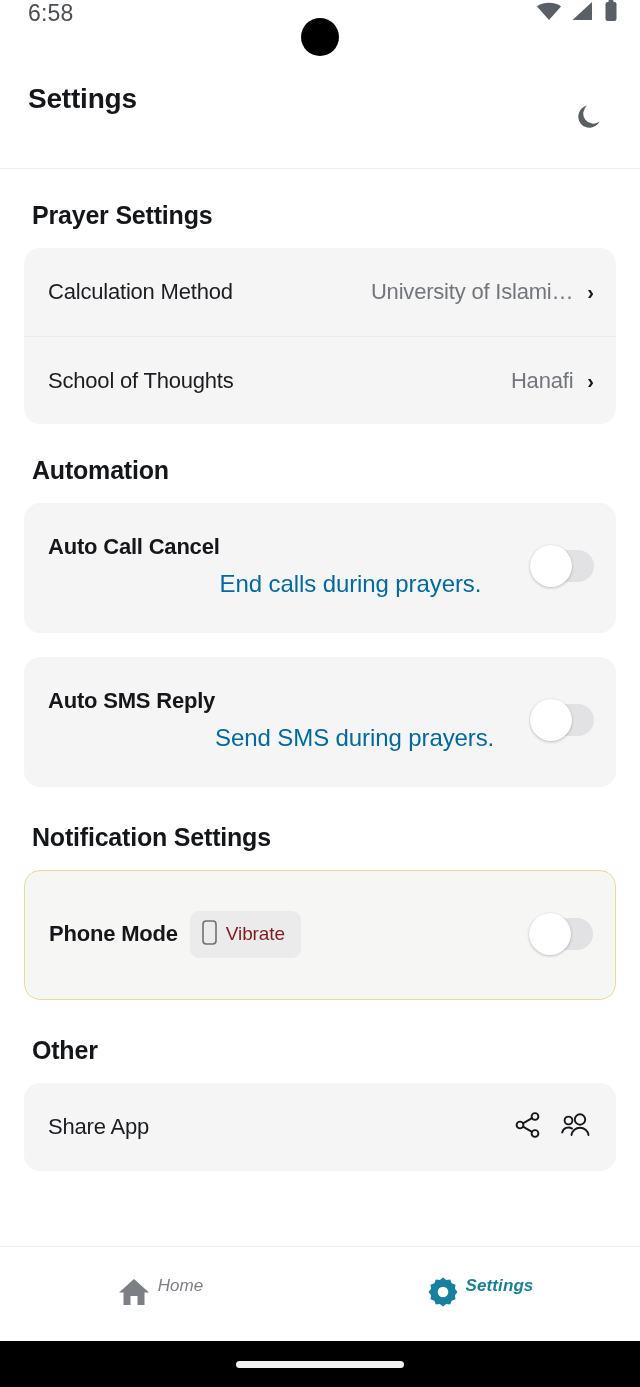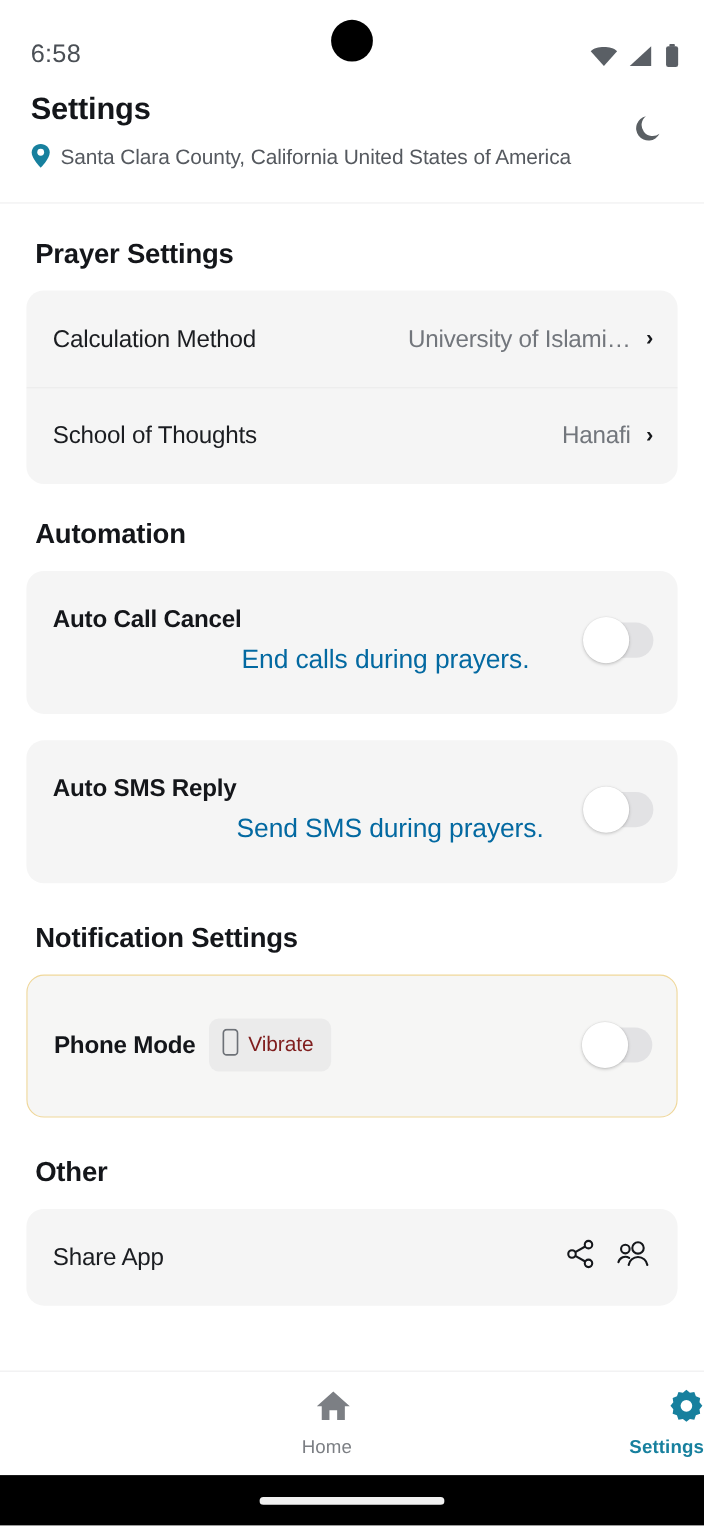--- a/index.html
+++ b/index.html
@@ -21,21 +21,21 @@
     flex-direction: column;
     overflow: hidden;
   }
 
   
   .status-bar {
     position: relative;
     height: 62px;
     flex: 0 0 62px;
     display: flex;
-    align-items: flex-end;
+    align-items: flex-start;
     padding: 0 22px 0 28px;
     background: #ffffff;
   }
   .status-time {
     font-size: 23px;
     color: #4a4f55;
     letter-spacing: 0.2px;
   }
   .status-spacer { flex: 1 1 auto; }
   .camera-cutout {
@@ -264,25 +264,25 @@
     flex: 0 0 auto;
     height: 95px;
     border-top: 1px solid #ededee;
     background: #ffffff;
     display: flex;
     align-items: center;
   }
   .nav-item {
     flex: 1 1 50%;
     display: flex;
-    flex-direction: column;
-    align-items: flex-end;
+    align-items: flex-start;
     justify-content: center;
     gap: 7px;
     cursor: pointer;
+    font-style: italic;
   }
   .nav-item-label {
     font-size: 17px;
     letter-spacing: 0.1px;
   }
   .nav-item.inactive .nav-item-label { color: #7c7f84; }
   .nav-item.active .nav-item-label { color: #17809e; font-weight: 600; }
 
   
   .gesture-bar {
@@ -326,29 +326,20 @@
           <rect x="1.5" y="2" width="11" height="19" rx="2.2" fill="#5a5f65"></rect>
         </svg>
       </span>
     </div>
   </div>
 
   <div class="app-header">
     <div class="header-row">
       <div class="header-left">
         <div class="page-title">Settings</div>
-        <div class="location-row">
-          <span>
-            <svg width="18" height="23" viewBox="0 0 18 23">
-              <path d="M9 0.8 C4.3 0.8, 0.8 4.3, 0.8 8.6 C0.8 14.3, 9 22.4, 9 22.4 C9 22.4, 17.2 14.3, 17.2 8.6 C17.2 4.3, 13.7 0.8, 9 0.8 Z" fill="#17809e"></path>
-              <circle cx="9" cy="8.4" r="3.1" fill="#ffffff"></circle>
-            </svg>
-          </span>
-          <span class="location-text">Santa Clara County, California United States of America</span>
-        </div>
       </div>
       <div class="theme-toggle">
         <span>
           <svg width="32" height="32" viewBox="0 0 32 32">
             <path d="M26.5 20.6 A11.2 11.2 0 1 1 14.2 4.6 A9.1 9.1 0 0 0 26.5 20.6 Z" fill="#5a5f63"></path>
           </svg>
         </span>
       </div>
     </div>
   </div>

